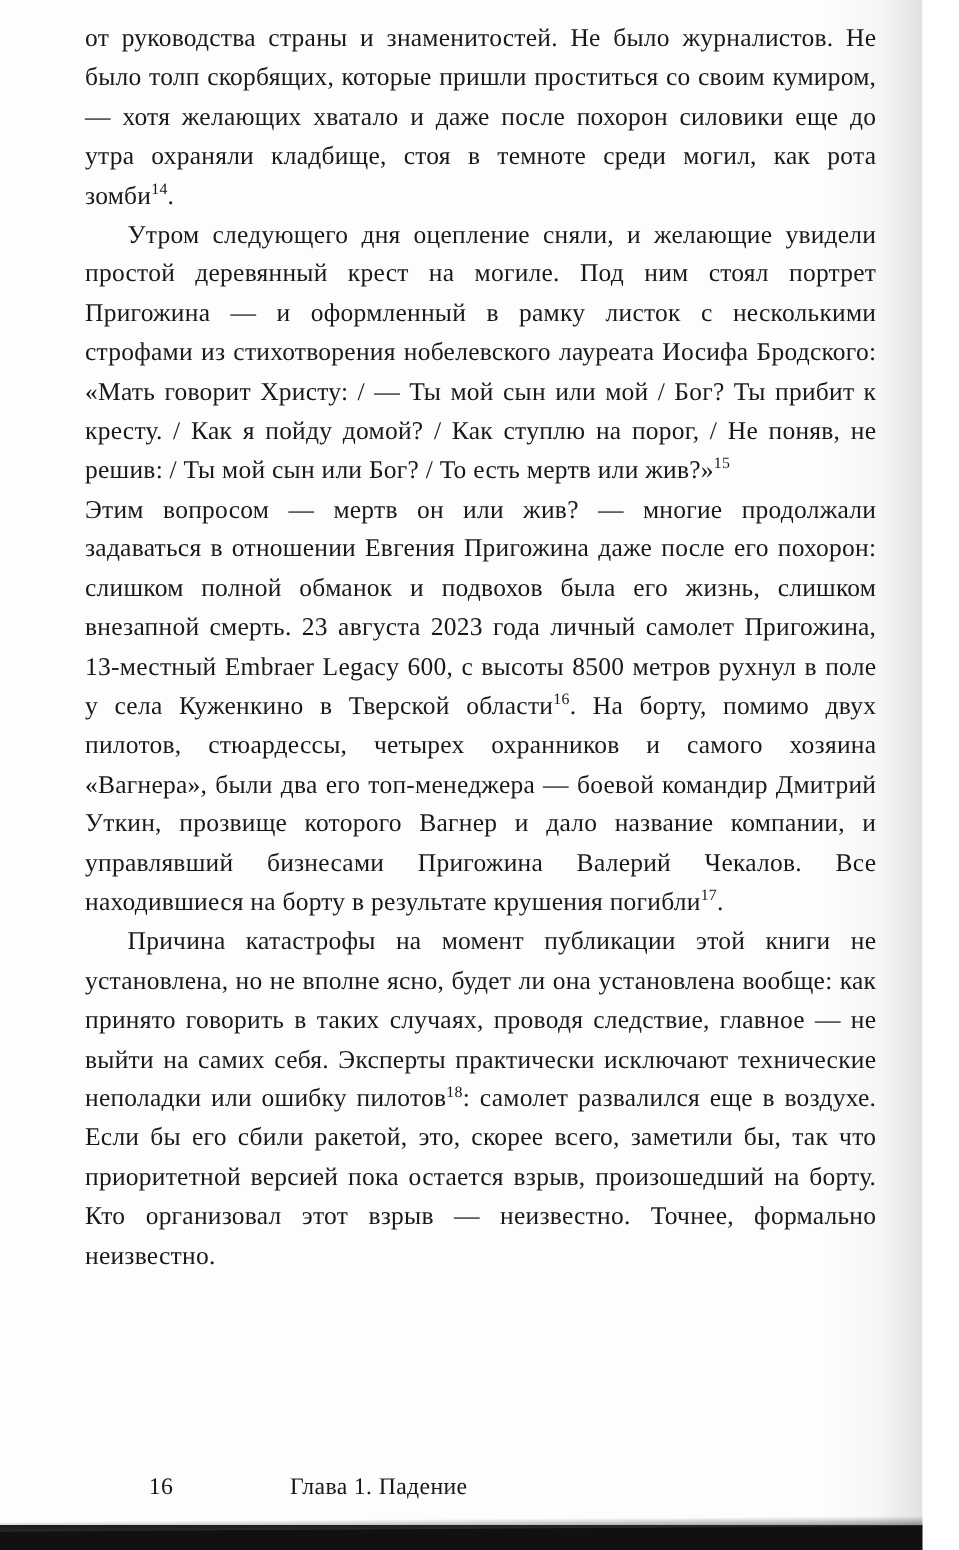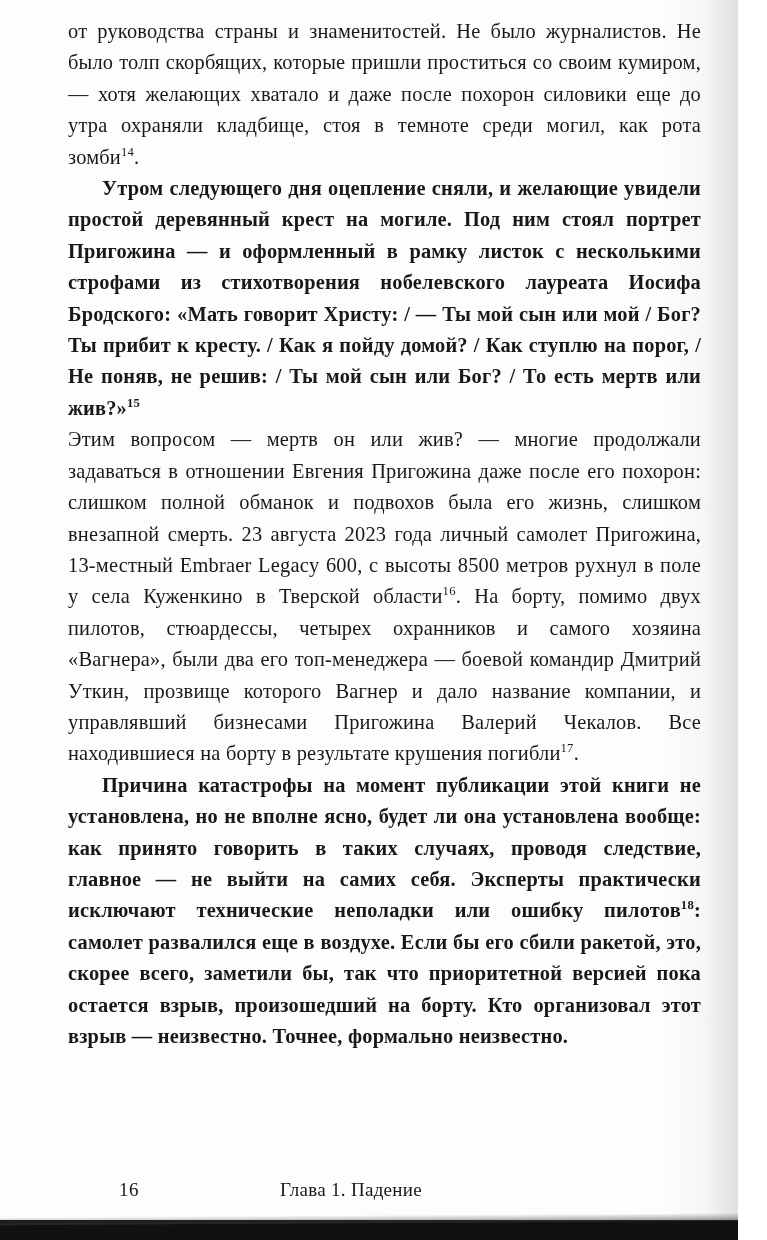--- a/index.html
+++ b/index.html
@@ -68,21 +68,20 @@
     hyphens: manual;
     letter-spacing: 0.01em;
   }
 
   p.body-text.indent::first-line {
     
   }
 
   p.indent {
     text-indent: 34px;
-    font-weight: bold;
   }
 
   p.no-indent {
     text-indent: 0;
   }
 
   h2.section-heading {
     margin: 0;
     padding-top: 30px;
     font-size: 20.4px;
@@ -117,21 +116,20 @@
     letter-spacing: 0.02em;
   }
 
   .running-head {
     position: absolute;
     left: 164px;
     top: 0;
     font-size: 19px;
     line-height: 28px;
     letter-spacing: 0.015em;
-    margin-left: 48px;
   }
 </style>
 </head>
 <body>
 
 <div class="page">
 
   <div class="page-edge-shade"></div>
 
   <div class="text-column">

